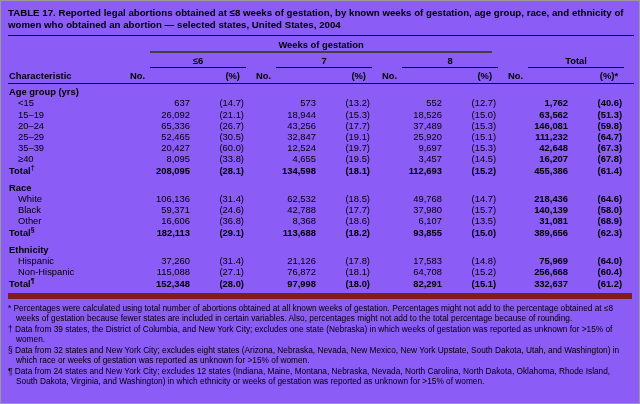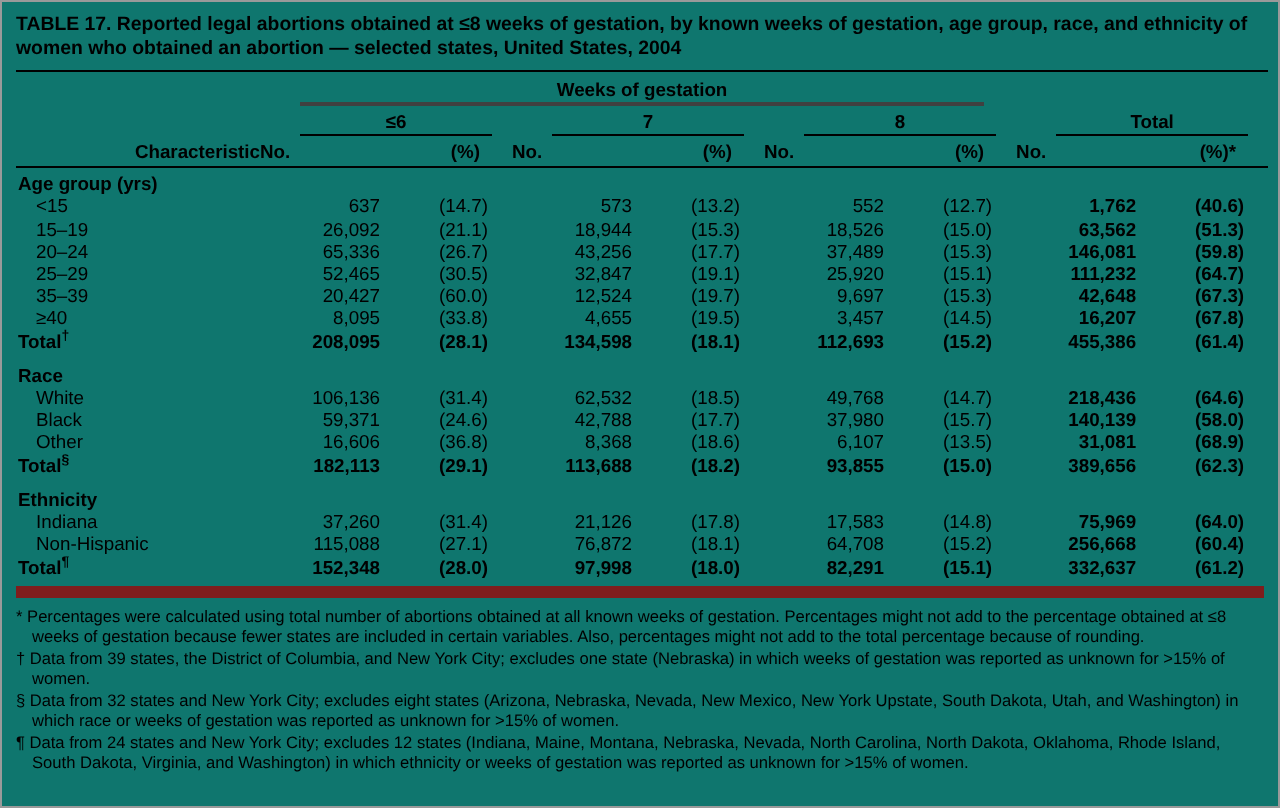--- a/index.html
+++ b/index.html
@@ -1,33 +1,33 @@
 <!DOCTYPE html>
 <html><head>
 <meta charset="utf-8">
 <style>
   html, body { margin: 0; padding: 0; background: #e9e9e9; }
   .page {
     width: 640px; height: 404px; box-sizing: border-box;
-    background: #0f766e; border: 1px solid #9a9a9a;
+    background: #8b5cf6; border: 1px solid #9a9a9a;
     padding: 5px 7px; overflow: hidden;
     font-family: "Liberation Sans", sans-serif; color: #000;
   }
   .title { font-size: 9.7px; font-weight: bold; line-height: 1.25; margin: 1px 0 4px 0; }
 
   table { width: 100%; border-collapse: collapse; table-layout: fixed; }
   th, td { font-size: 9.4px; padding: 0; vertical-align: bottom; }
   thead th { font-weight: bold; }
 
   .row-gh th { border-top: 1px solid #000; padding-top: 3px; }
   .gh-inner { border-bottom: 2px solid #404040; text-align: center; padding-bottom: 1px; margin: 0 16px 0 20px; }
   .cg-inner { border-bottom: 1px solid #000; text-align: center; padding-bottom: 1px; margin: 0 10px 0 20px; padding-top: 2px; }
   .row-sub th { border-bottom: 1px solid #000; padding-bottom: 2px; padding-top: 2px; }
 
-  .char-h { text-align: right; padding-left: 1px; }
+  .char-h { text-align: left; padding-left: 1px; }
   .num-h  { text-align: left; padding-right: 8px; }
   .pct-h  { text-align: right; padding-right: 16px; }
 
   tbody td { line-height: 11.2px; }
   .num { text-align: right; padding-right: 8px; white-space: nowrap; }
   .pct { text-align: right; padding-right: 12px; white-space: nowrap; }
   .section-heading { font-weight: bold; padding-left: 1px; padding-top: 2px; }
   .section-gap { padding-top: 6px; }
   .row-label { text-align: left; padding-left: 10px; white-space: nowrap; }
   .total-row td { font-weight: bold; }
@@ -217,21 +217,21 @@
           <td class="pct">(18.2)</td>
           <td class="num">93,855</td>
           <td class="pct">(15.0)</td>
           <td class="num total-col">389,656</td>
           <td class="pct total-col">(62.3)</td>
         </tr>
         <tr>
           <td colspan="9" class="section-heading section-gap">Ethnicity</td>
         </tr>
         <tr>
-          <td class="row-label">Indiana</td>
+          <td class="row-label">Hispanic</td>
           <td class="num">37,260</td>
           <td class="pct">(31.4)</td>
           <td class="num">21,126</td>
           <td class="pct">(17.8)</td>
           <td class="num">17,583</td>
           <td class="pct">(14.8)</td>
           <td class="num total-col">75,969</td>
           <td class="pct total-col">(64.0)</td>
         </tr>
         <tr>

